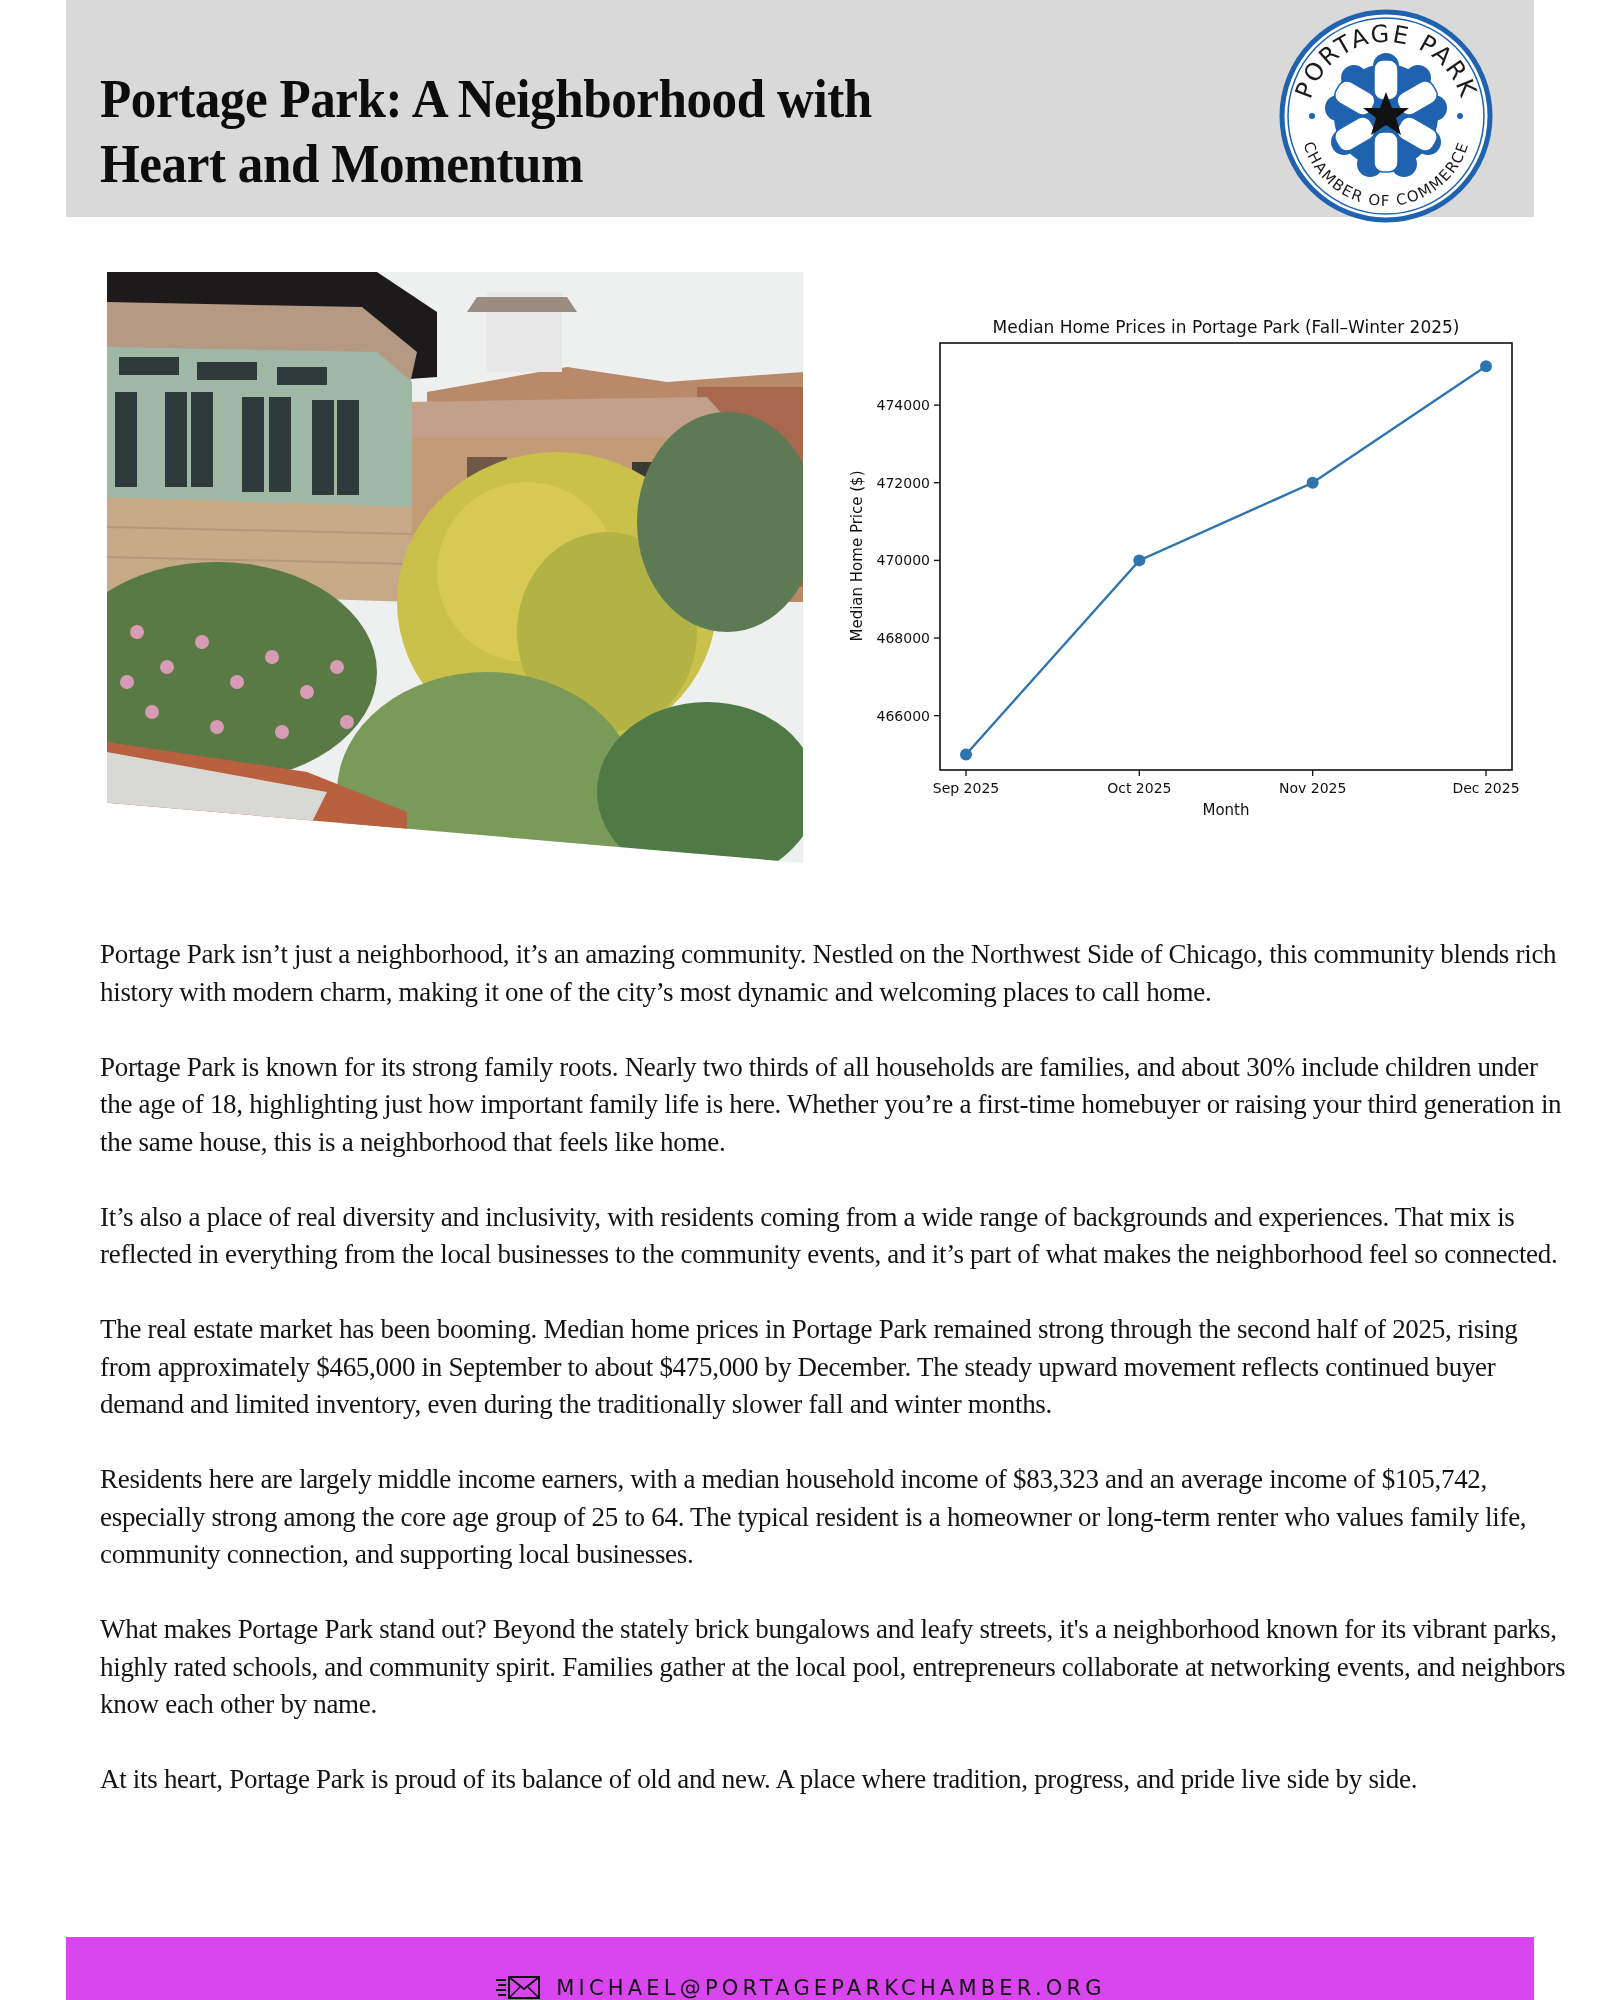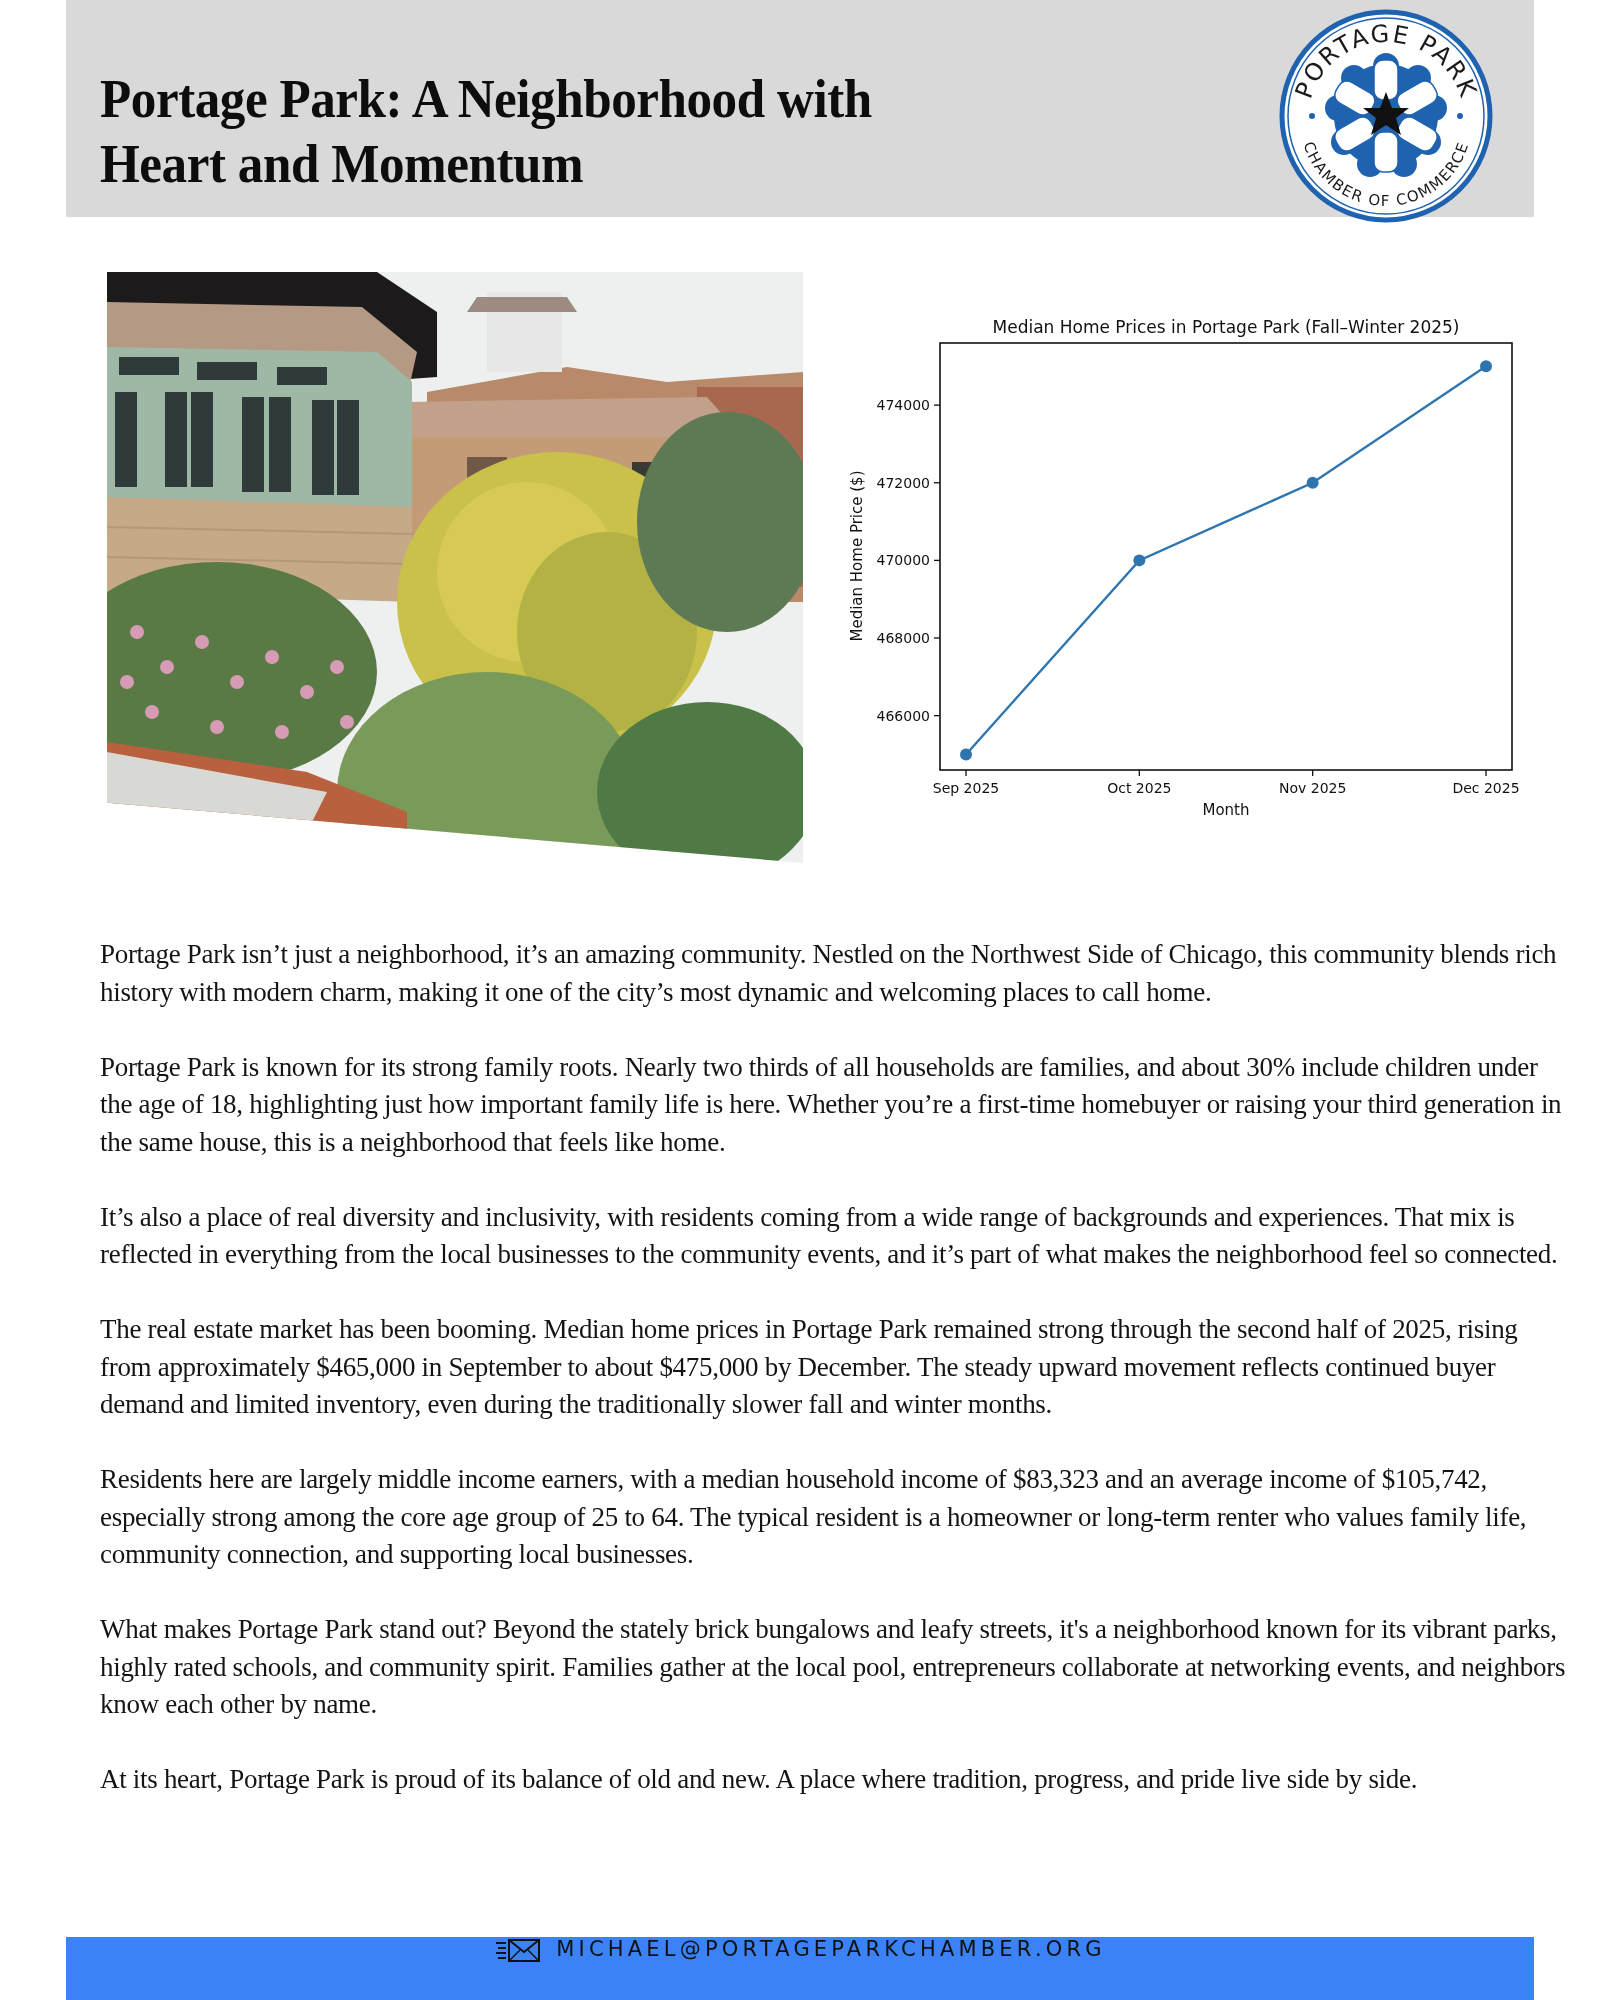--- a/index.html
+++ b/index.html
@@ -14,22 +14,22 @@
 
   .photo { position:absolute; left:107px; top:272px; width:696px; height:591px; overflow:hidden;
     clip-path:polygon(0 0, 100% 0, 100% 100%, 0 89.8%); }
 
   .chart { position:absolute; left:840px; top:310px; width:700px; height:520px;text-align:center; }
 
   .body-text { position:absolute; left:72px; top:936px; width:1470px;
     font-family:"Liberation Serif", serif; font-size:27px; line-height:37.5px; color:#141414;margin-left:28px; }
   .body-text p { margin:0 0 37.5px 0; letter-spacing:-0.3px; }
 
-  .footer-band { position:absolute; left:66px; top:1937px; width:1468px; height:63px; background:#3b82f6;
-    display:flex; align-items:flex-start; justify-content:center; }
+  .footer-band { position:absolute; left:66px; top:1937px; width:1468px; height:63px; background:#d946ef;
+    display:flex; align-items:flex-end; justify-content:center; }
   .footer-email { font-family:"DejaVu Sans", sans-serif; font-size:21px; letter-spacing:4.2px; color:#111; margin-left:14px; }
   .mail-icon { display:inline-block; width:48px; height:26px; }
 </style>
 </head>
 <body>
 
 <div class="header-band"></div>
 <h1 class="page-title">
   <span>Portage Park: A Neighborhood with</span><br>
   <span>Heart and Momentum</span>

